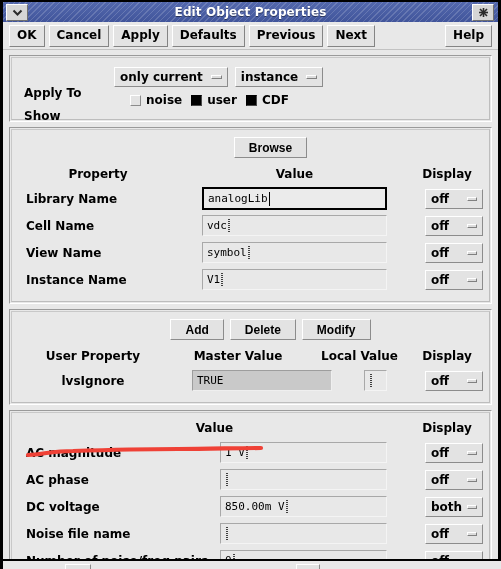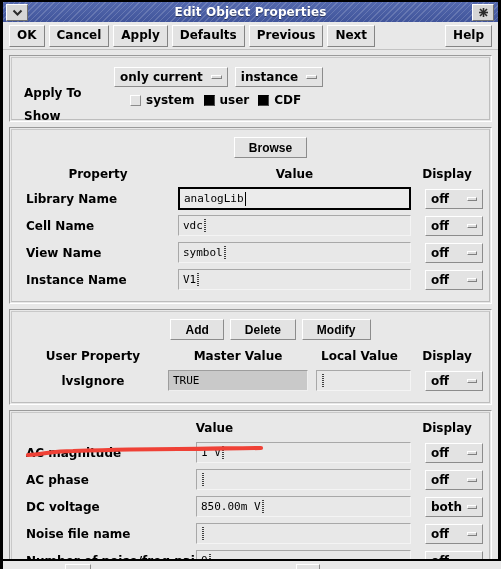--- a/index.html
+++ b/index.html
@@ -217,20 +217,21 @@
 
   .colheads.user .ch-prop   { width: 150px; }
   .colheads.user .ch-master { width: 140px; text-align: center; flex: none; }
   .colheads.user .ch-local  { flex: 1; text-align: center; }
 
   
   .prow {
     display: flex;
     align-items: center;
     height: 27px;
+    gap: 24px;
   }
   .prow .plabel {
     width: 160px;
     flex: none;
     font-size: 12px;
     font-weight: bold;
     color: #000;
     padding-left: 8px;
     box-sizing: border-box;
     white-space: nowrap;
@@ -396,21 +397,21 @@
         <div class="optmenu">
           <span>instance</span>
           <span class="arrow"></span>
         </div>
       </div>
       <div class="row-show">
         <div class="field-label">Show</div>
         <div class="checkgroup" style="padding-left:16px;">
           <label class="checkitem">
             <span class="cbox"></span>
-            <span class="lbl">system</span>
+            <span class="lbl">noise</span>
           </label>
           <label class="checkitem">
             <span class="cbox on"></span>
             <span class="lbl">user</span>
           </label>
           <label class="checkitem">
             <span class="cbox on"></span>
             <span class="lbl">CDF</span>
           </label>
         </div>

